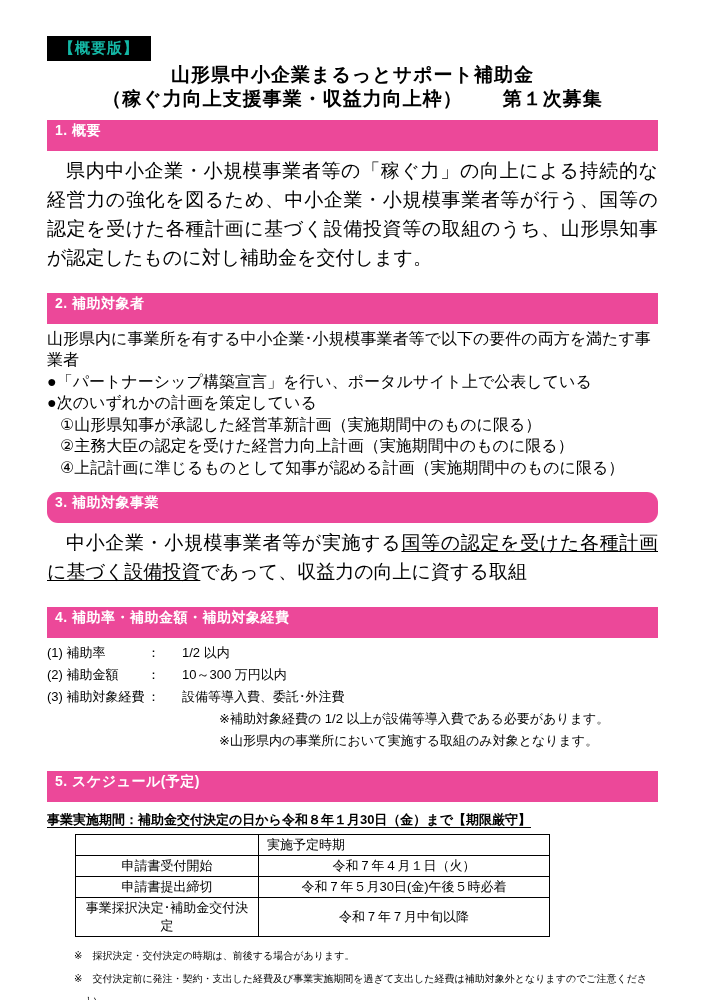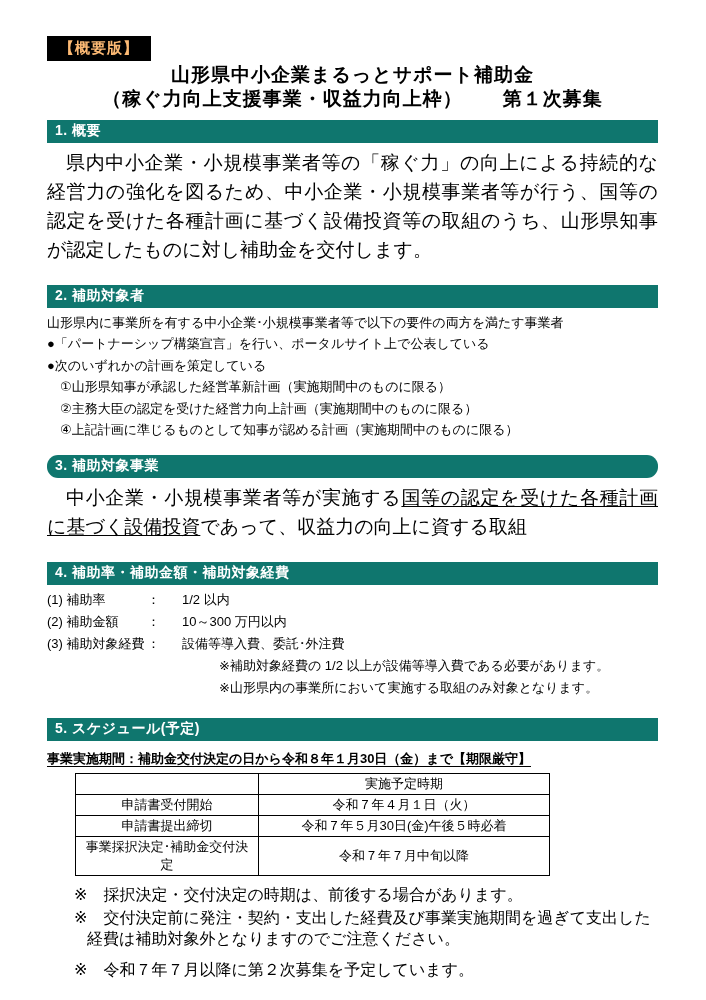--- a/index.html
+++ b/index.html
@@ -5,67 +5,67 @@
   * { box-sizing: border-box; margin: 0; padding: 0; }
   html, body { background: #ffffff; }
   body {
     width: 706px; height: 1000px;
     font-family: "Liberation Sans", "DejaVu Sans", sans-serif;
     color: #000; overflow: hidden;
   }
   .page { width: 706px; height: 1000px; padding: 36px 48px 0 47px; background: #fff; }
 
   .tag {
-    display: inline-block; background: #000; color: #fdba74;
+    display: inline-block; background: #000; color: #14b8a6;
     font-size: 15px; font-weight: bold; padding: 3px 12px; letter-spacing: 1px;
   }
 
   .title-block { text-align: center; margin-top: 2px; }
   .title-line { font-size: 19px; font-weight: bold; line-height: 1.28; letter-spacing: 1px; }
 
   .section-bar {
-    background: #0f766e; color: #fff; font-size: 14px; font-weight: bold;
-    padding: 2px 8px 3px 8px; letter-spacing: 0.5px;
+    background: #ec4899; color: #fff; font-size: 14px; font-weight: bold;
+    padding: 2px 8px 11px 8px; letter-spacing: 0.5px;
   }
   .bar-1 { margin-top: 8px; }
   .bar-2 { margin-top: 21px; }
   .bar-3 { margin-top: 14px; border-radius: 11px; }
   .bar-4 { margin-top: 21px; }
   .bar-5 { margin-top: 19px; }
 
   .body-text { font-size: 19px; line-height: 29px; }
   .para { margin-top: 5px; text-indent: 1em; text-align: justify; }
   .uline { text-decoration: underline; text-underline-offset: 2px; }
 
   .s2-block { margin-top: 4px; }
-  .s2-line { font-size: 13px; line-height: 21.5px; }
+  .s2-line { font-size: 16px; line-height: 21.5px; }
   .s2-note { padding-left: 26px; }
   .s2-plan { padding-left: 13px; }
 
   .s4-block { margin-top: 4px; }
   .s4-row { font-size: 13px; line-height: 22px; display: flex; }
   .s4-label { width: 100px; flex: 0 0 auto; }
   .s4-colon { width: 35px; flex: 0 0 auto; }
   .s4-note { font-size: 13px; line-height: 22px; padding-left: 172px; }
 
   .sched-period { margin-top: 9px; font-size: 13px; font-weight: bold;
     text-decoration: underline; text-underline-offset: 3px; }
   table.sched {
     border-collapse: collapse; margin: 5px 0 0 28px; font-size: 13px;
   }
   table.sched td, table.sched th {
     border: 1px solid #000; padding: 1px 8px; height: 20px;
     font-weight: normal; text-align: center; vertical-align: middle;
   }
   table.sched .c1 { width: 183px; }
   table.sched .c2 { width: 291px; }
-  table.sched th.c2 { text-align: center; }
+  table.sched th.c2 { text-align: left; }
 
   .sched-notes { margin-top: 8px; }
-  .sched-note { font-size: 16px; line-height: 21px; padding-left: 27px; text-indent: -13px; margin-left: 13px; }
+  .sched-note { font-size: 10px; line-height: 21px; padding-left: 27px; text-indent: -13px; margin-left: 13px; }
   .sched-note + .sched-note { margin-top: 2px; }
   .sched-note.spaced { margin-top: 10px; }
 
   .contact-box {
     margin: 21px 0 0 38px; width: 557px; border: 1px solid #000;
     padding: 6px 10px 10px 9px; font-size: 12.5px; line-height: 20px;
   }
 </style>
 </head>
 <body>

